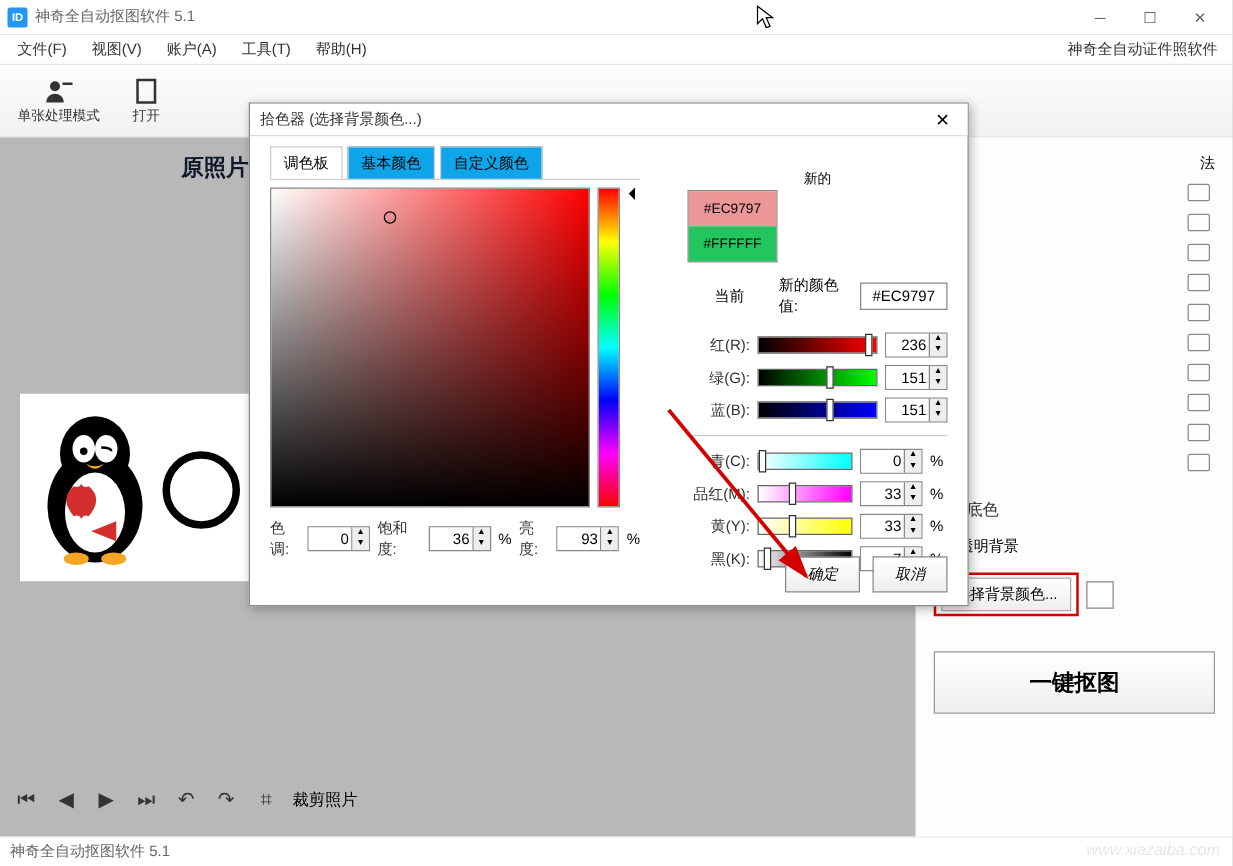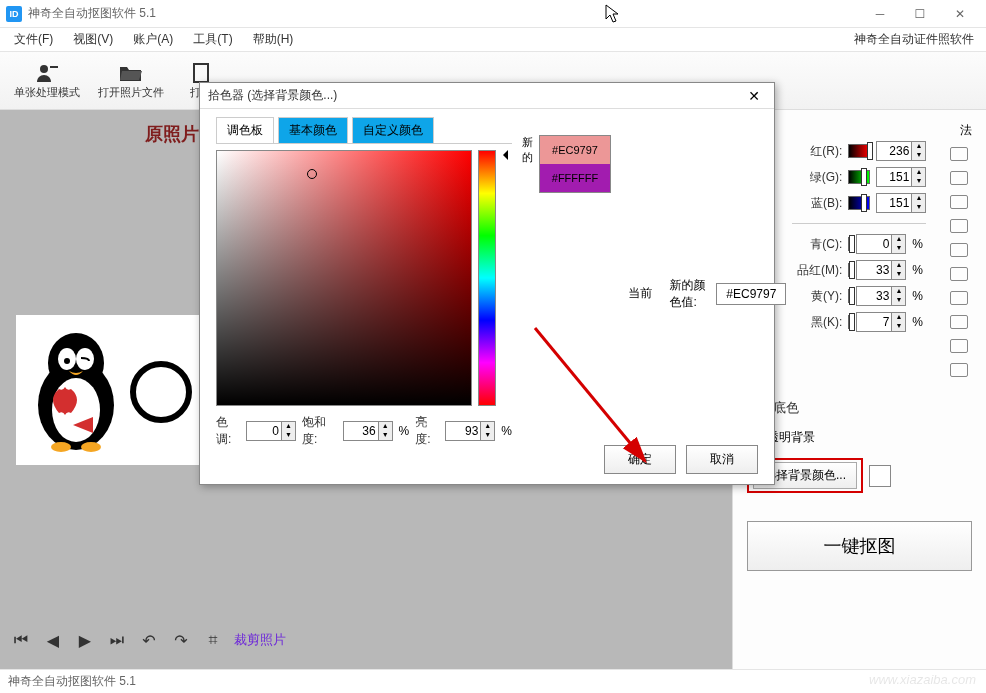--- a/index.html
+++ b/index.html
@@ -17,36 +17,36 @@
 
 .toolbar { height: 58px; background: linear-gradient(#fcfcfc,#f2f2f2); border-bottom: 1px solid #ddd; display: flex; align-items: center; padding: 0 6px; gap: 2px; }
 .tool-btn { display: flex; flex-direction: column; align-items: center; justify-content: center; padding: 4px 8px; min-width: 54px; cursor: pointer; }
 .tool-btn .ico { width: 28px; height: 24px; display: flex; align-items: center; justify-content: center; font-size: 20px; color: #333; }
 .tool-btn .lbl { font-size: 11px; color: #333; }
 .tool-spacer { flex: 1; }
 .avatar { width: 32px; height: 32px; background: #2196f3; border-radius: 3px; }
 
 .workspace { position: relative; height: 559px; background: #f0f0f0; display: flex; }
 .canvas-area { flex: 1; background: #b8b8b8; position: relative; }
-.original-label { position: absolute; top: 12px; left: 145px; font-size: 18px; color: #7f1d1d; font-weight: bold; }
+.original-label { position: absolute; top: 12px; left: 145px; font-size: 18px; color: #0f172a; font-weight: bold; }
 .preview-img { position: absolute; top: 205px; left: 16px; width: 185px; height: 150px; background: #fff; }
 .penguin { position: absolute; top: 10px; left: 15px; width: 90px; height: 130px; }
 
 .bottom-toolbar { position: absolute; bottom: 18px; left: 10px; display: flex; gap: 10px; align-items: center; }
 .bottom-toolbar .mini-btn { width: 22px; height: 22px; display: flex; align-items: center; justify-content: center; color: #333; font-size: 16px; cursor: pointer; }
-.bottom-toolbar .crop-label { color: #6d28d9; font-size: 13px; }
+.bottom-toolbar .crop-label { color: #000000; font-size: 13px; }
 
 .right-panel { width: 254px; background: #fdfdfd; border-left: 1px solid #ddd; padding: 12px 14px; display: flex; flex-direction: column; gap: 8px; }
 .panel-group-title { font-size: 13px; color: #333; margin-top: 280px; }
 .radio-row { display: flex; align-items: center; gap: 6px; padding: 4px 0; }
 .radio-row input[type=radio]{ width:14px; height:14px; }
 .highlight-box { border: 2px solid #d40000; padding: 2px 4px; display: inline-flex; align-items: center; }
 .bg-btn { padding: 4px 10px; background: linear-gradient(#fff,#eee); border: 1px solid #aaa; cursor: pointer; }
 .swatch { width: 22px; height: 22px; border: 1px solid #888; background: #fff; }
-.big-action { margin-top: 20px; padding: 12px; font-size: 18px; border: 1px solid #999; background: linear-gradient(#fff,#eee); cursor: pointer; text-align: center; }
+.big-action { margin-top: 20px; padding: 12px; font-size: 18px; border: 1px solid #999; background: linear-gradient(#fff,#eee); cursor: pointer; text-align: center; font-weight: bold; }
 .stub-icon { width: 18px; height: 14px; border: 1px solid #888; border-radius: 2px; }
 .stub-col { display:flex; flex-direction:column; gap:10px; align-items:flex-end; padding-right:4px;}
 
 .statusbar { height: 24px; background: #fff; border-top: 1px solid #e5e5e5; display: flex; align-items: center; padding: 0 8px; color: #666; }
 
 
 .dialog { position: absolute; top: 82px; left: 199px; width: 576px; height: 403px; background: #fff; border: 1px solid #888; box-shadow: 2px 2px 8px rgba(0,0,0,0.3); }
 .dlg-title { height: 26px; background: #fff; display: flex; align-items: center; padding: 0 8px; border-bottom: 1px solid #ddd; }
 .dlg-title .txt { flex: 1; color: #333; }
 .dlg-close { width: 24px; height: 20px; display: flex; align-items: center; justify-content: center; cursor: pointer; font-size: 14px; }
@@ -64,39 +64,39 @@
 .hue-arrows { width:10px; height:256px; position:relative;}
 .hue-arrows::before,.hue-arrows::after{content:"";position:absolute;top:0;border:5px solid transparent;}
 .hue-arrows::before{left:-4px;border-right-color:#000;}
 .hsv-inputs { display: flex; gap: 6px; margin-top: 8px; align-items: center; }
 .hsv-inputs label { color: #333; }
 .spin { width:50px; display:inline-flex; border:1px solid #888;}
 .spin input{border:none; width:34px; text-align:right; padding:2px;}
 .spin .ar{width:14px; display:flex; flex-direction:column; border-left:1px solid #888;}
 .spin .ar div{height:9px; font-size:7px; text-align:center; line-height:8px; cursor:pointer; background:#eee;}
 
-.picker-right { display: flex; gap: 6px; padding-top: 18px; width: 260px; }
+.picker-right { display: flex; flex-direction: column; gap: 6px; padding-top: 18px; width: 260px; margin-left: 28px; }
 .color-compare { display: flex; gap: 8px; align-items: flex-start; }
 .color-stack { display: flex; flex-direction: column; border: 1px solid #888; width: 72px; }
 .color-cell { height: 28px; display: flex; align-items: center; justify-content: center; font-size: 11px; }
 .right-actions { display: flex; flex-direction: column; gap: 4px; flex:1;}
 .btn { padding: 6px 8px; border: 1px solid #888; background: linear-gradient(#fff,#eee); cursor: pointer; text-align: center; display:flex; align-items:center; justify-content:center; gap:4px;}
 .hex-row { display:flex; align-items:center; gap:6px; margin-top:4px;}
 .hex-input { width: 70px; padding: 3px; border: 1px solid #888; text-align: center; }
 
 .channels { display: flex; flex-direction: column; gap: 6px; margin-top: 6px; }
 .chan-row { display: flex; align-items: center; gap: 6px; }
 .chan-row label { width: 50px; text-align: right; color: #333; }
 .slider { flex: 1; height: 14px; border: 1px solid #666; position: relative; }
 .slider .thumb { position: absolute; top: -3px; width: 6px; height: 18px; background: #fff; border: 1px solid #333; }
 .pct { width: 14px; }
 hr.sep { border:none; border-top:1px solid #ccc; margin:4px 0;}
 
 .dlg-buttons { position:absolute; bottom:10px; right:16px; display:flex; gap:10px;}
-.dlg-buttons .btn { width: 72px; padding: 5px 0; }
+.dlg-buttons .btn { width: 60px; padding: 5px 0; font-style: italic; }
 
 .arrow-annot { position:absolute; pointer-events:none; }
 .cursor-annot { position:absolute; top:4px; left:605px; font-size:16px; pointer-events:none;}
 
 .watermark { position:absolute; bottom:6px; right:10px; color:rgba(0,0,0,0.1); font-size:13px; font-style:italic;}
 </style>
 </head>
 <body>
 
 <div class="titlebar">
@@ -121,29 +121,20 @@
 <div class="toolbar">
   <div class="tool-btn">
     <div class="ico">
       <svg width="26" height="22" viewBox="0 0 26 22">
           <circle cx="10" cy="7" r="4" fill="#333"></circle>
           <path d="M3 20c0-4 3-7 7-7s7 3 7 7" fill="#333"></path>
           <rect x="16" y="4" width="8" height="2" fill="#333"></rect>
         </svg>
     </div>
     <div class="lbl">单张处理模式</div>
-  </div>
-  <div class="tool-btn">
-    <div class="ico">
-      <svg width="26" height="22" viewBox="0 0 26 22">
-          <path d="M2 5h7l2 3h12v11H2z" fill="#333"></path>
-          <path d="M4 9h20l-3 9H2z" fill="#555"></path>
-        </svg>
-    </div>
-    <div class="lbl">打开照片文件</div>
   </div>
   <div class="tool-btn">
     <div class="ico">
       <svg width="22" height="22" viewBox="0 0 22 22">
           <rect x="4" y="2" width="14" height="18" fill="none" stroke="#333" stroke-width="2"></rect>
         </svg>
     </div>
     <div class="lbl">打开</div>
   </div>
   <div class="tool-spacer"></div>
@@ -267,21 +258,21 @@
           </span>
         <span>%</span>
       </div>
     </div>
 
     <div class="picker-right">
       <div style="text-align:center;font-size:11px;margin-bottom:-4px;">新的</div>
       <div class="color-compare">
         <div class="color-stack">
           <div class="color-cell" style="background:#EC9797">#EC9797</div>
-          <div class="color-cell" style="background:#a21caf">#FFFFFF</div>
+          <div class="color-cell" style="background:#22c55e">#FFFFFF</div>
         </div>
       </div>
       <div class="hex-row">
         <span style="width:72px;text-align:center">当前</span>
         <span>新的颜色值:</span>
         <input class="hex-input" value="#EC9797" style="">
       </div>
 
       <div class="channels">
         <div class="chan-row">

